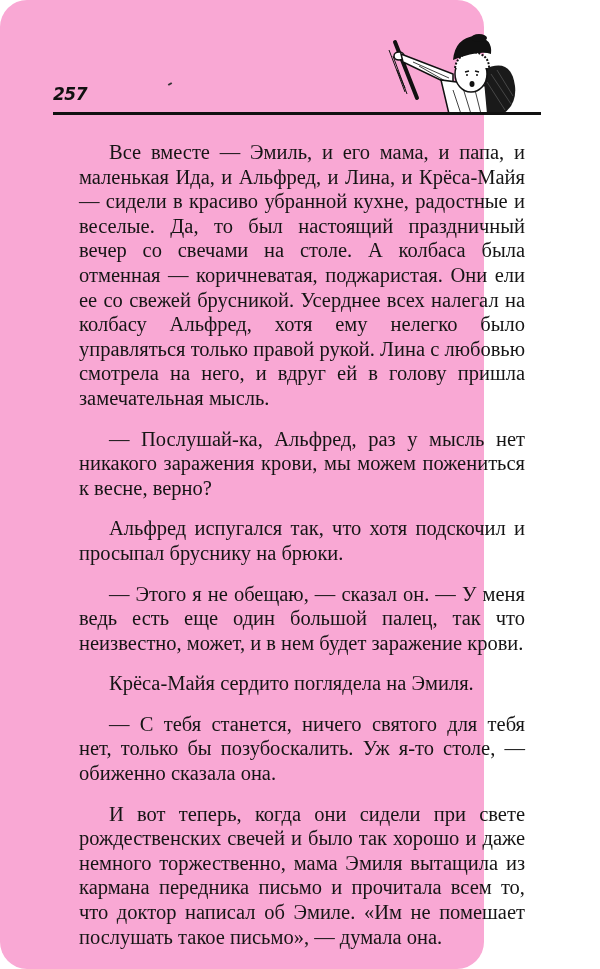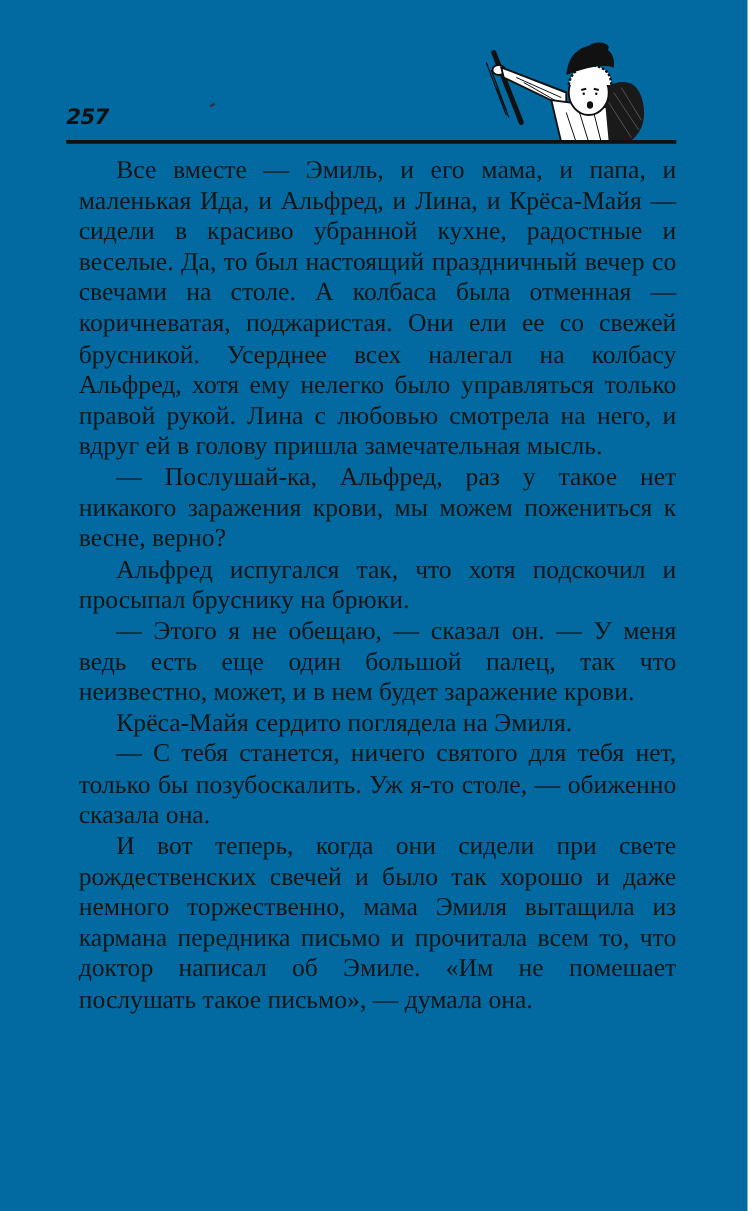--- a/index.html
+++ b/index.html
@@ -10,23 +10,24 @@
     body {
       width: 600px;
       height: 969px;
       position: relative;
       overflow: hidden;
       color: #111111;
     }
     .page {
       position: absolute;
       left: 0; top: 0;
-      width: 598px;
+      width: 484px;
       height: 969px;
-      background: #0369a1;
+      background: #f9a8d4;
+      border-radius: 27px;
     }
     .header {
       position: absolute;
       left: 53px;
       top: 30px;
       width: 488px;
       height: 86px;
     }
     .page-number {
       position: absolute;
@@ -69,21 +70,21 @@
       top: 124px;
       width: 478px;
       font-family: "Liberation Serif", "DejaVu Serif", serif;
       font-size: 20.5px;
       line-height: 24.6px;
       text-align: justify;
       hyphens: manual;
       color: #151515;
     }
     .body-text p {
-      margin: 0;
+      margin: 16px;
       text-indent: 30px;
     }
     .body-text p .em {
     }
   </style>
 </head>
 <body>
 
 <div class="page">
 
@@ -123,21 +124,21 @@
       <circle cx="84" cy="45" r="1" fill="#111"></circle>
       <circle cx="94" cy="45" r="1" fill="#111"></circle>
       <ellipse cx="89" cy="54" rx="2.5" ry="3" fill="#111"></ellipse>
     </svg>
 
     <div class="header-rule"></div>
   </div>
 
   <div class="body-text">
     <p>Все вместе — Эмиль, и его мама, и папа, и маленькая Ида, и Альфред, и Лина, и Крёса-Майя — сидели в красиво убранной кухне, радостные и веселые. Да, то был настоящий праздничный вечер со свечами на столе. А колбаса была отменная — коричневатая, поджаристая. Они ели ее со свежей брусникой. Усерднее всех налегал на колбасу Альфред, хотя ему нелегко было управляться только правой рукой. Лина с любовью смотрела на него, и вдруг ей в голову пришла замечательная мысль.</p>
-    <p><span>— Послушай-ка, Альфред, раз у такое </span><span class="em">нет</span><span> никакого заражения крови, мы можем пожениться к весне, верно?</span></p>
+    <p><span>— Послушай-ка, Альфред, раз у мысль </span><span class="em">нет</span><span> никакого заражения крови, мы можем пожениться к весне, верно?</span></p>
     <p>Альфред испугался так, что хотя подскочил и просыпал бруснику на брюки.</p>
     <p>— Этого я не обещаю, — сказал он. — У меня ведь есть еще один большой палец, так что неизвестно, может, и в нем будет заражение крови.</p>
     <p>Крёса-Майя сердито поглядела на Эмиля.</p>
     <p>— С тебя станется, ничего святого для тебя нет, только бы позубоскалить. Уж я-то столе, — обиженно сказала она.</p>
     <p>И вот теперь, когда они сидели при свете рождественских свечей и было так хорошо и даже немного торжественно, мама Эмиля вытащила из кармана передника письмо и прочитала всем то, что доктор написал об Эмиле. «Им не помешает послушать такое письмо», — думала она.</p>
   </div>
 
 </div>
 
 </body></html>

